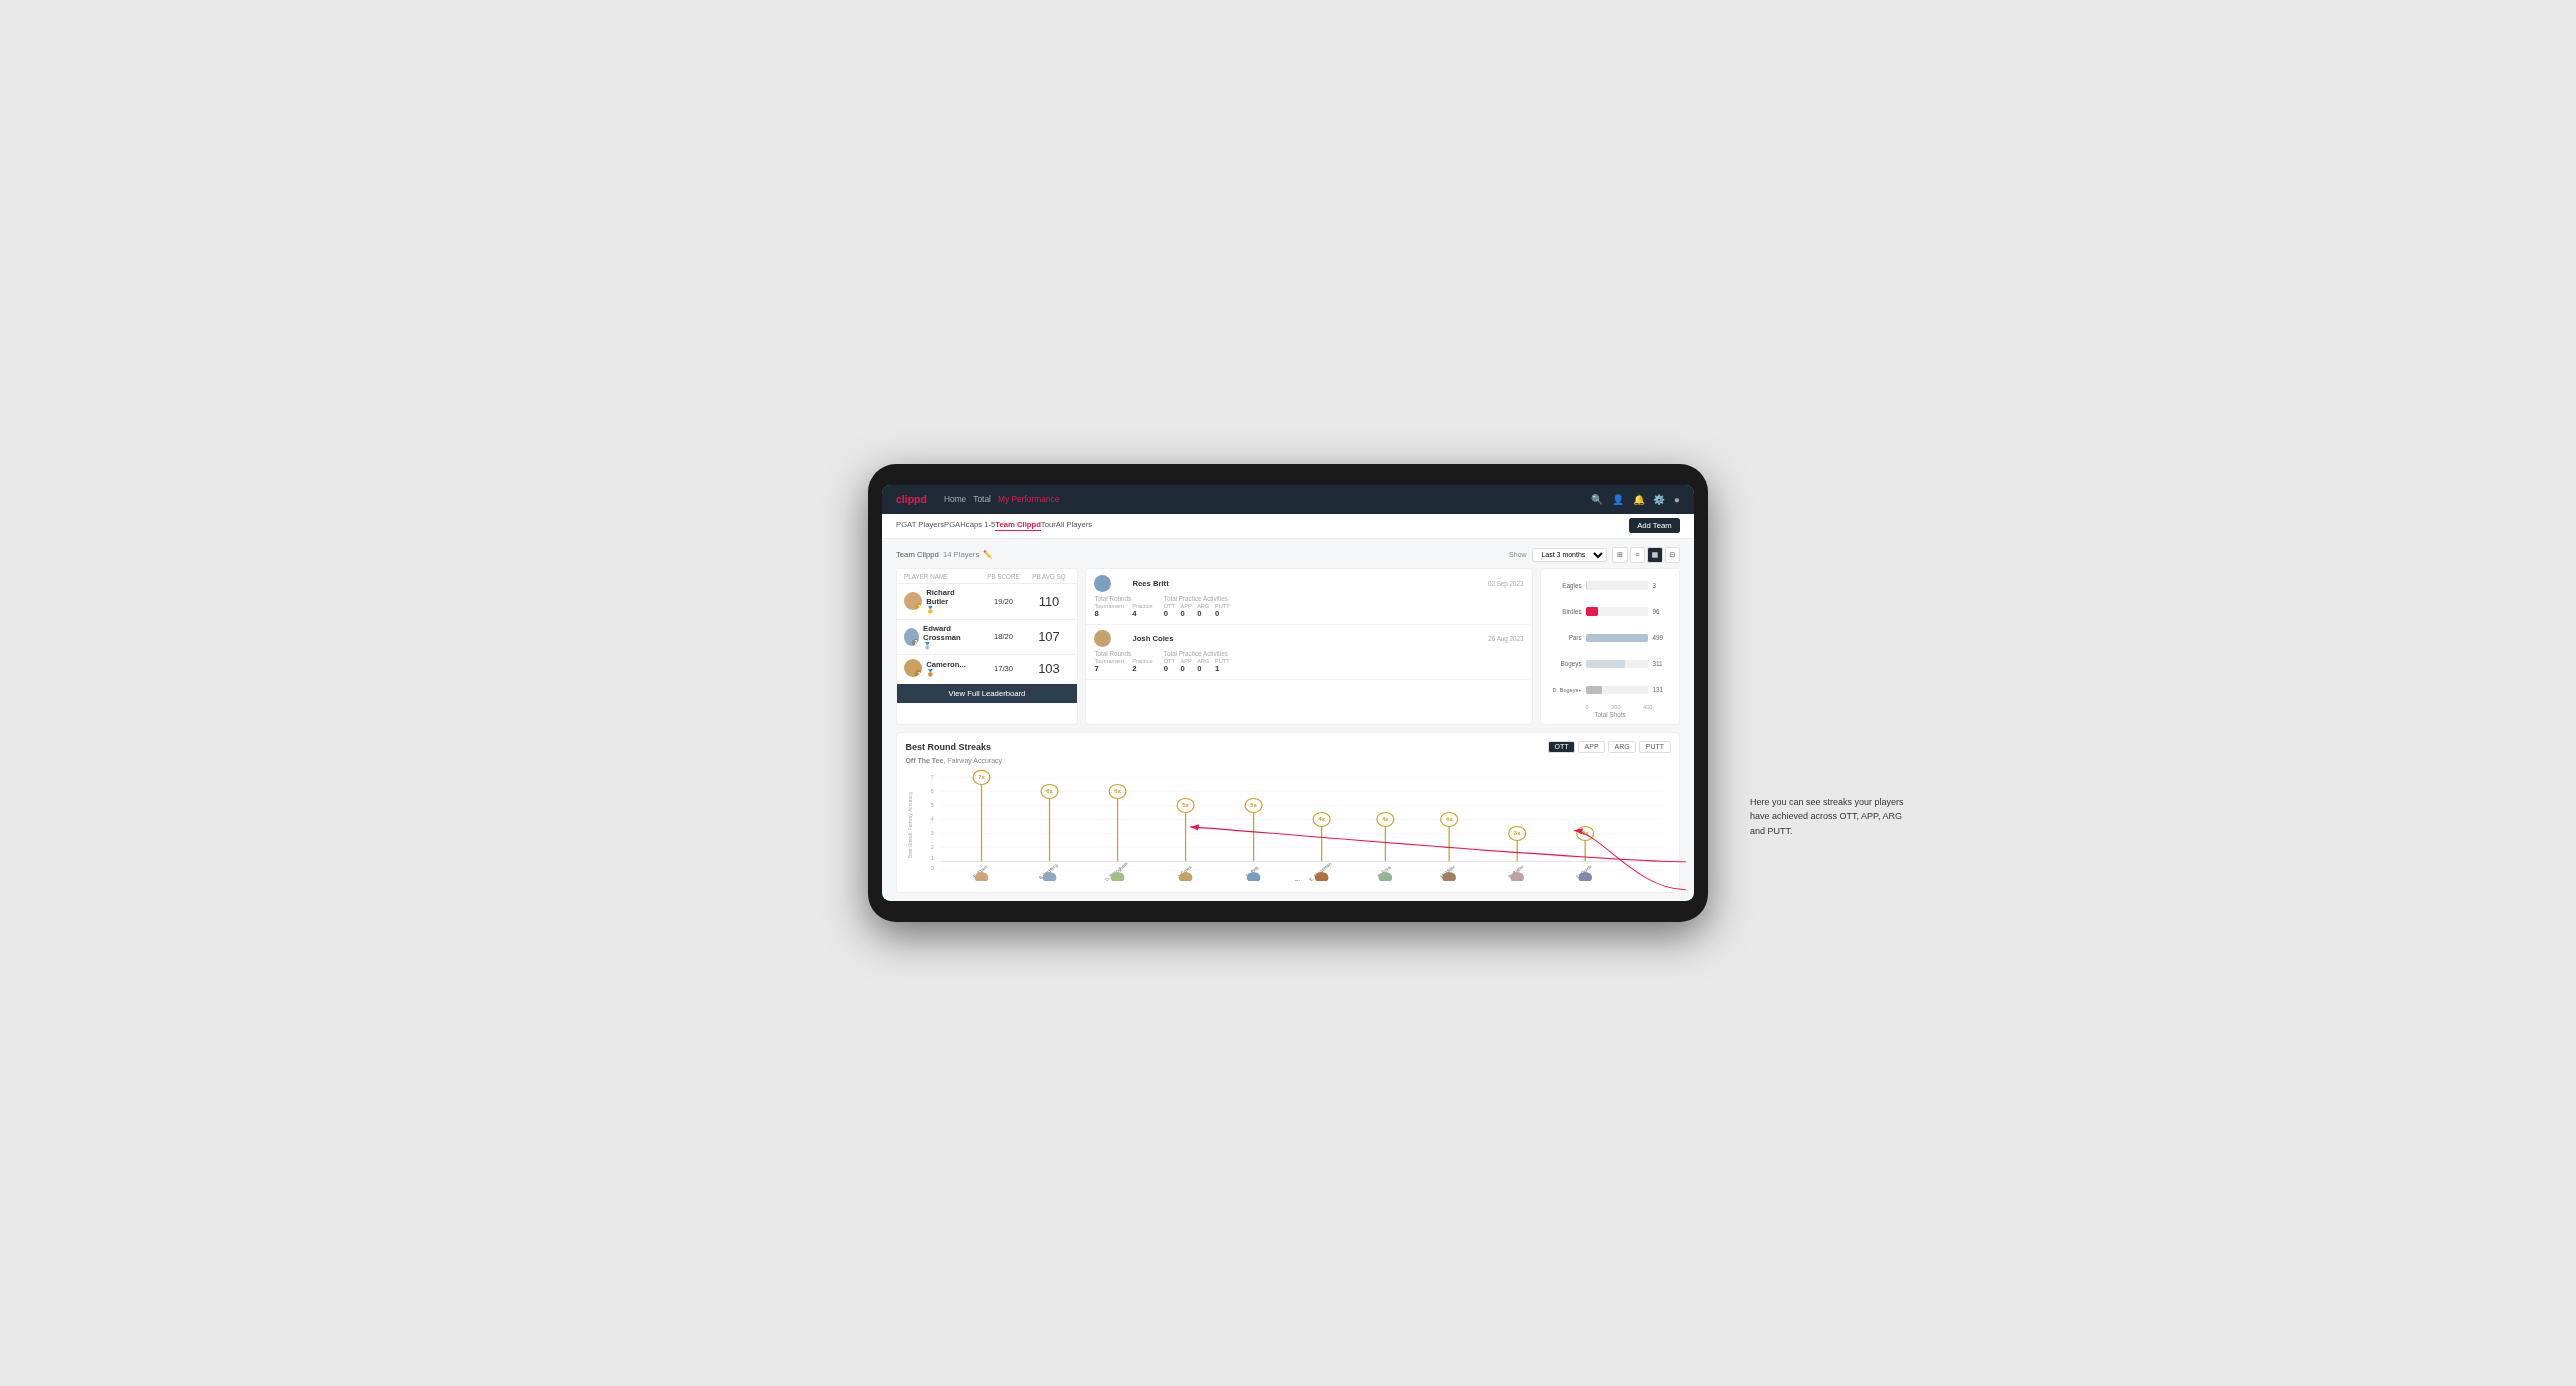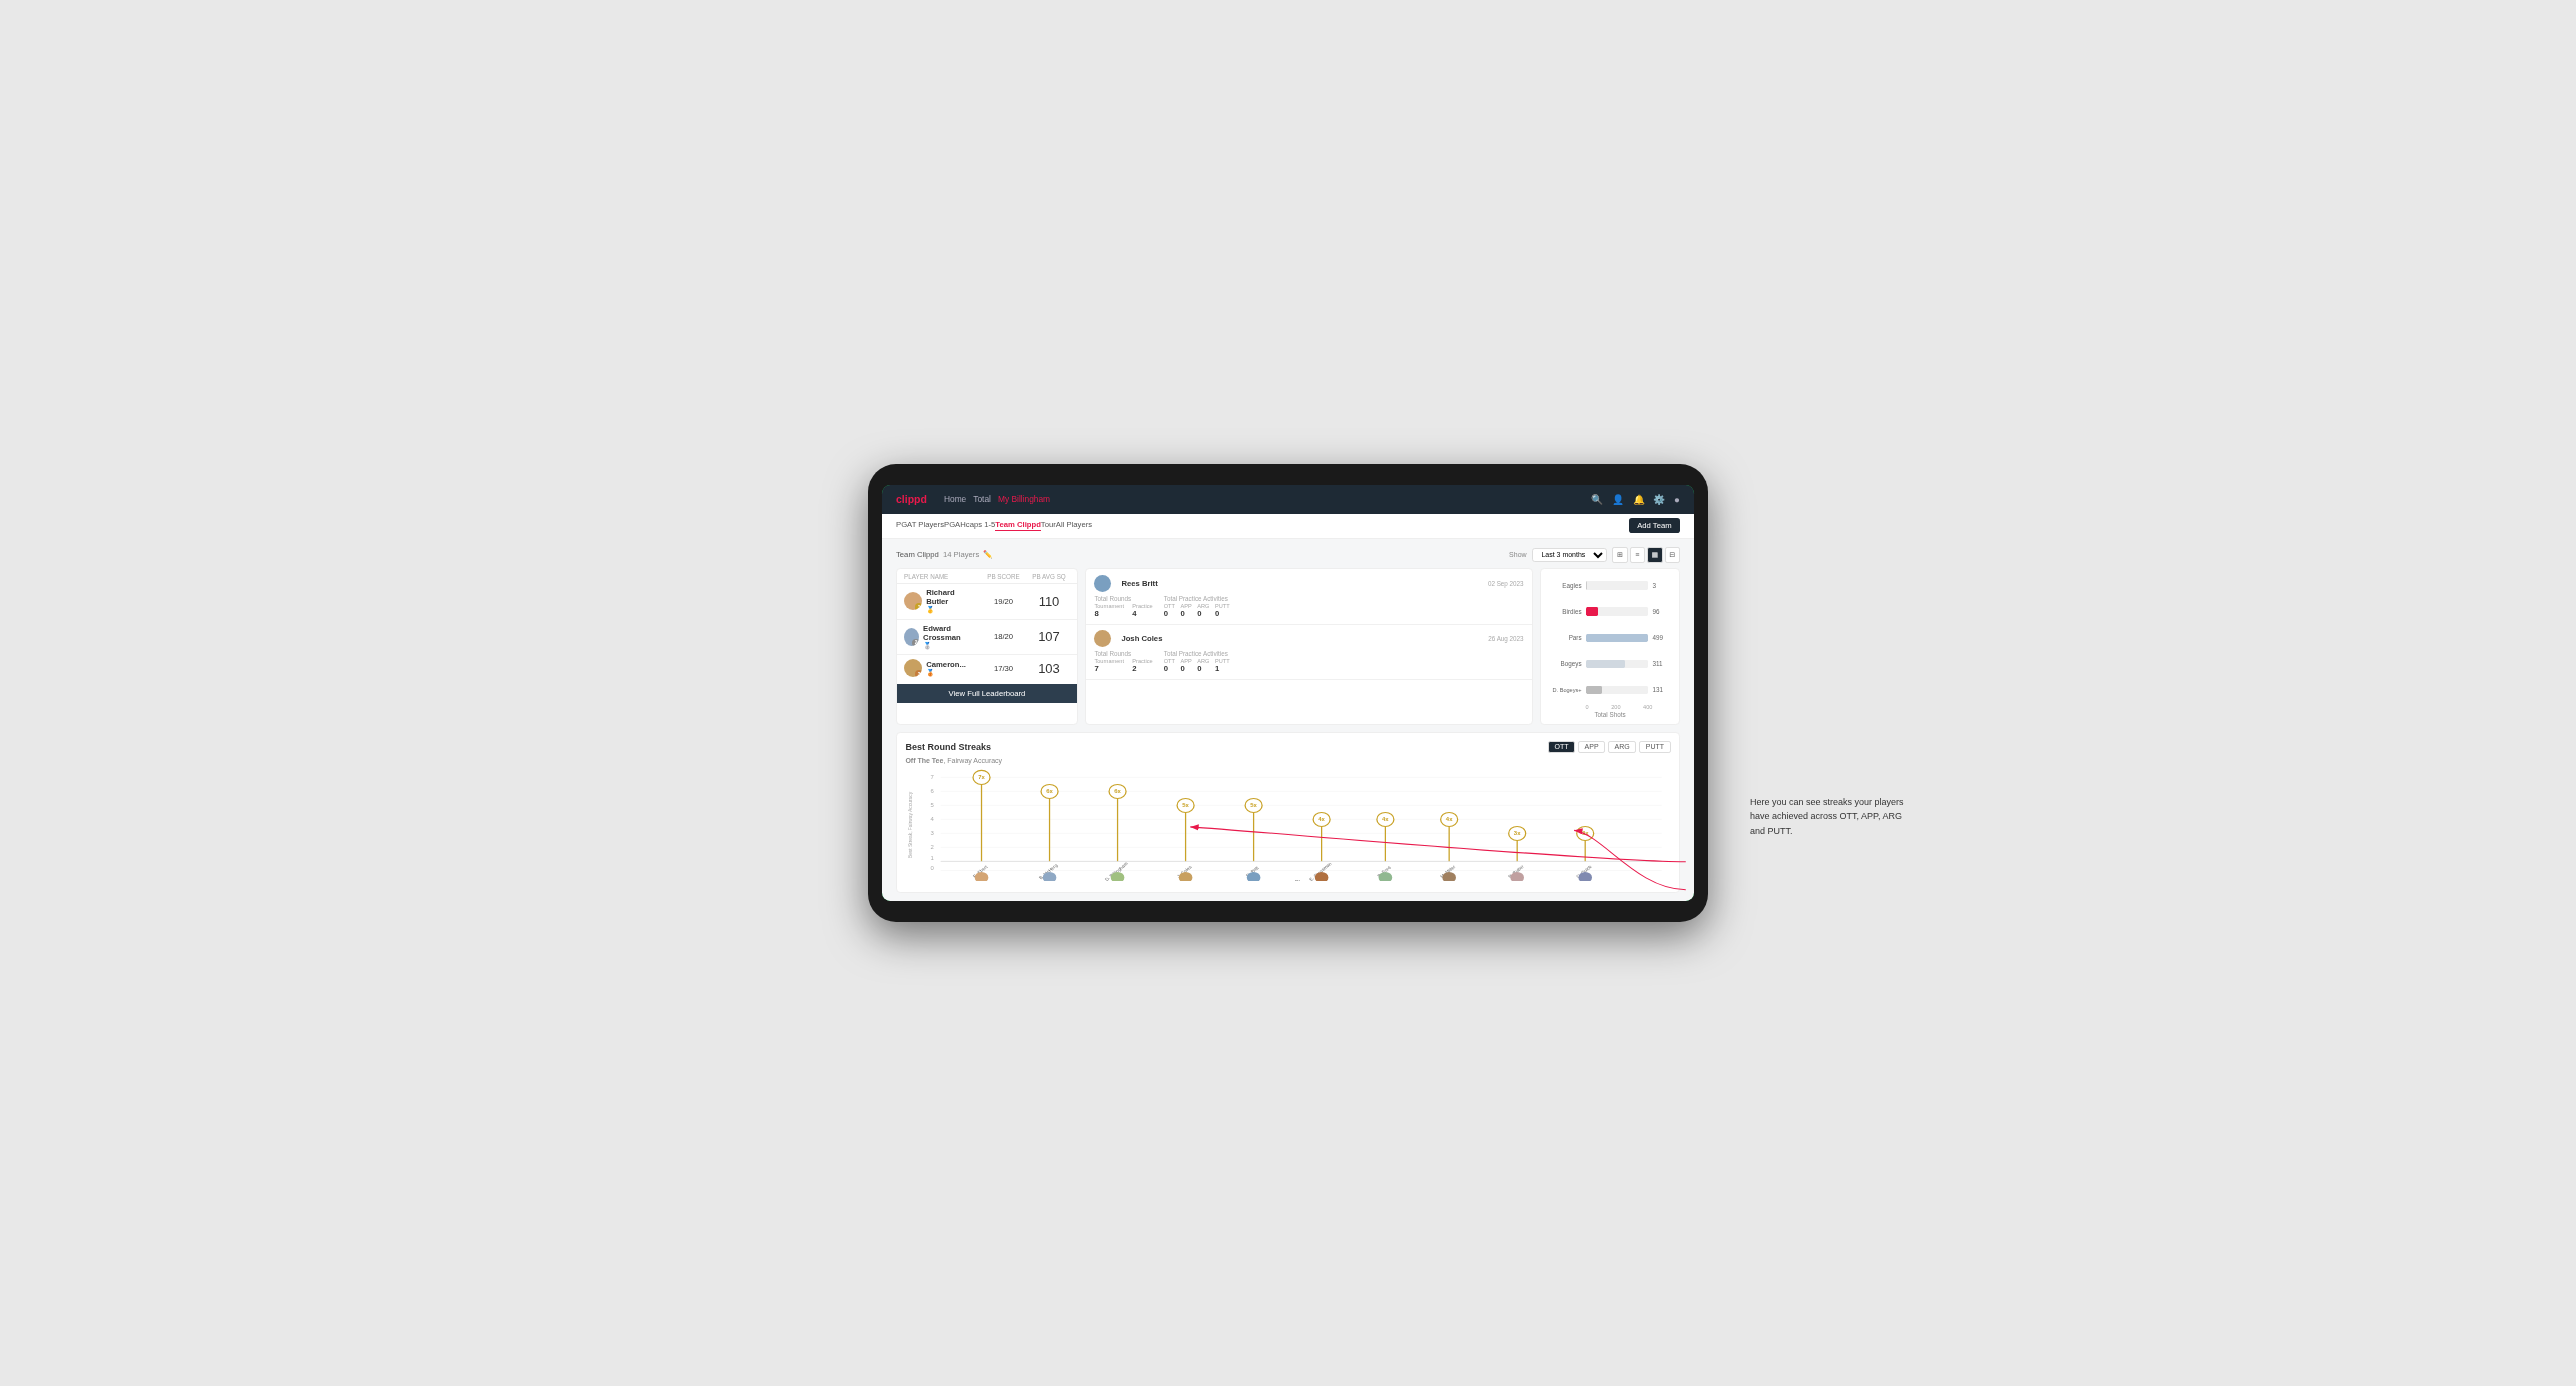--- a/index.html
+++ b/index.html
@@ -250,21 +250,21 @@
       border: 0.7px solid #eee;
       overflow-y: auto;
     }
     .player-card {
       border-bottom: 0.7px solid #f0f0f0;
       padding: 5.6px 8.4px;
     }
     .pc-header {
       display: flex;
       align-items: center;
-      gap: 10px;
+      gap: 21px;
       margin-bottom: 2.8px;
     }
     .pc-avatar {
       width: 17px;
       height: 17px;
       border-radius: 50%;
       background: #e0e0e0;
     }
     .pc-name {
       font-size: 7.7px;
@@ -414,21 +414,21 @@
 
 <div class="tablet-container" style="position:relative; display:inline-block;">
   <div class="tablet-frame">
     <div class="tablet-screen">
 
       <div class="nav-bar">
         <div class="nav-logo">clippd</div>
         <div class="nav-links">
           <span class="nav-link">Home</span>
           <span class="nav-link">Total</span>
-          <span class="nav-link active">My Billingham</span>
+          <span class="nav-link active">My Performance</span>
         </div>
         <div class="nav-icons">
           <span class="nav-icon">🔍</span>
           <span class="nav-icon">👤</span>
           <span class="nav-icon">🔔</span>
           <span class="nav-icon">⚙️</span>
           <span class="nav-icon">●</span>
         </div>
       </div>
 

